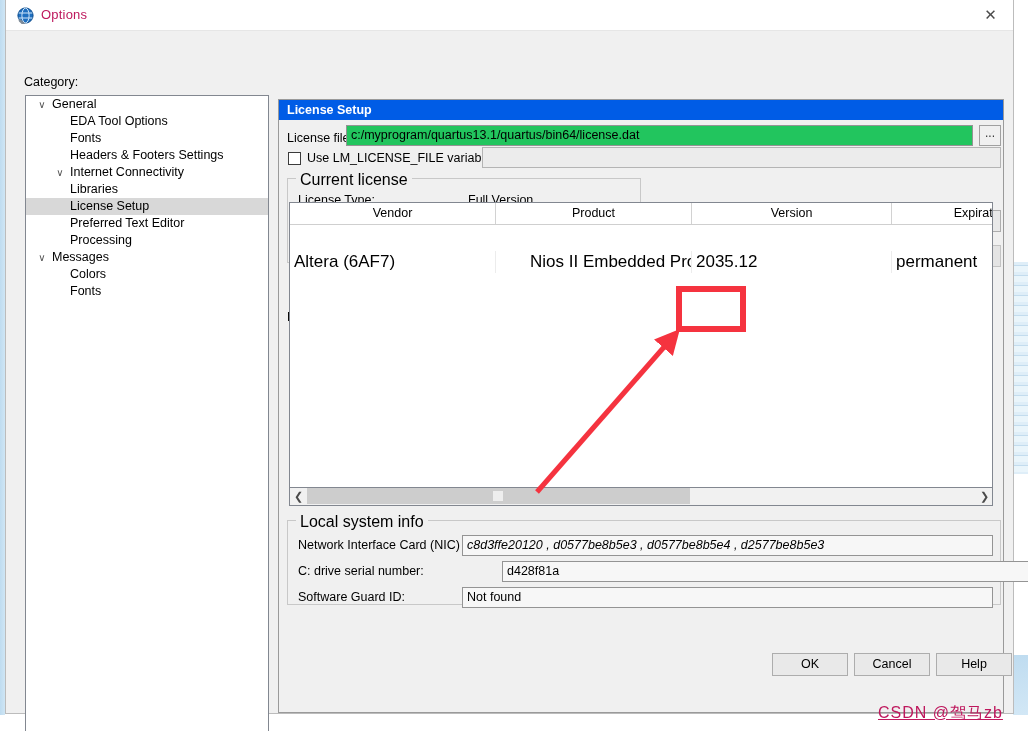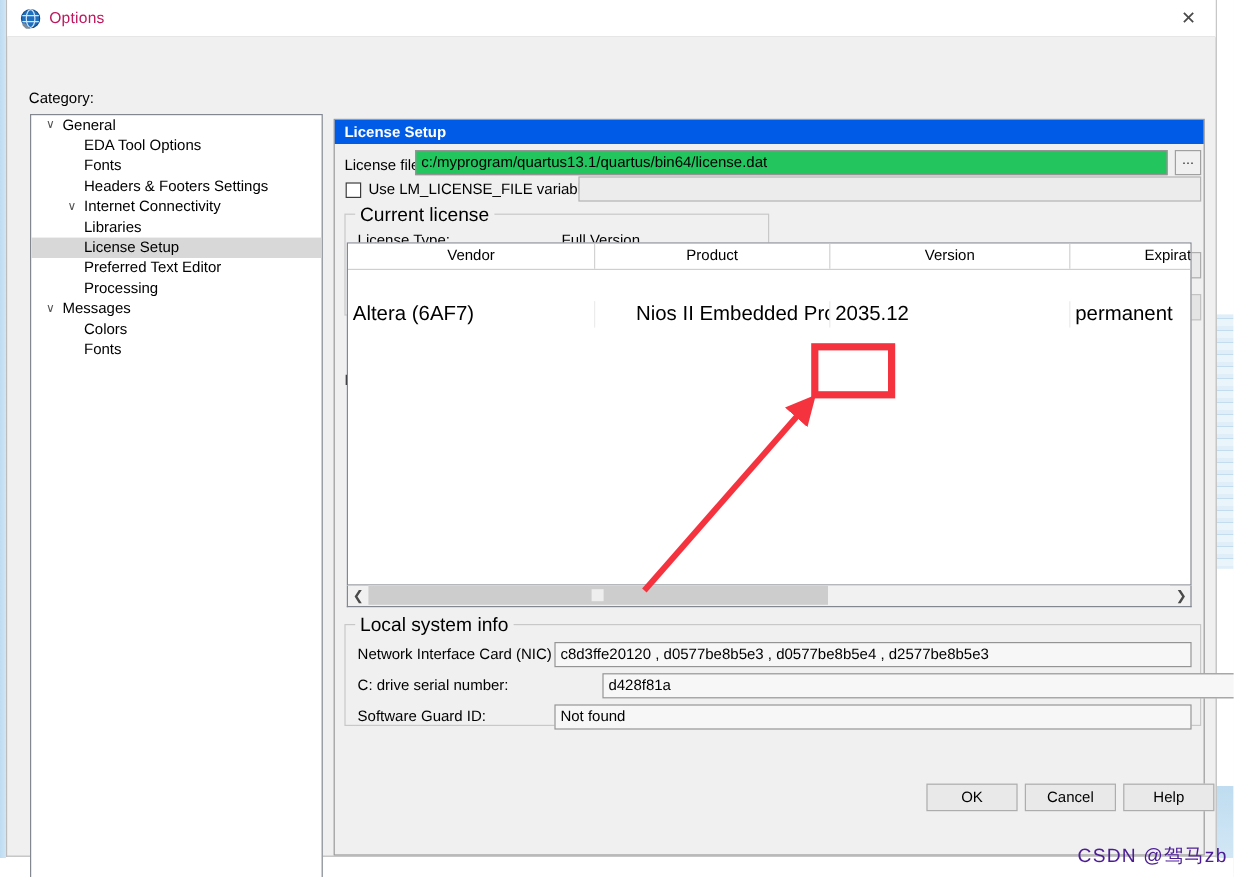--- a/index.html
+++ b/index.html
@@ -285,26 +285,27 @@
   .anno-arrow {
     position: absolute;
     left: 520px; top: 320px;
     width: 230px; height: 190px;
     pointer-events: none;
   }
 
   
   .watermark {
     position: absolute;
-    left: 898px; top: 703px;
+    left: 878px; top: 703px;
     font-size: 16px;
-    color: #4c1d95;
+    color: #be185d;
     letter-spacing: 1px;
     white-space: nowrap;
     pointer-events: none;
+    text-decoration: underline;
   }
 </style>
 </head>
 <body>
 
 <div id="root">
 
   <div class="bg-strip-left"></div>
   <div class="bg-strip-right-a"></div>
   <div class="bg-strip-right-b"></div>
@@ -427,21 +428,21 @@
                 <div class="hs-grip"></div>
               </div>
             </div>
             <div class="hs-arrow" style="left:686px;">❯</div>
           </div>
 
           <div class="group" style="left:8px; top:400px; width:714px; height:85px;">
             <div class="group-title">Local system info</div>
             <div id="sysinfo-rows">
                 <div class="lbl" style="left: 10px; top: 17px;">Network Interface Card (NIC) ID:</div>
-                <div class="txt ro" style="left: 174px; top: 14px; width: 531px;">c8d3ffe20120 , d0577be8b5e3 , d0577be8b5e4 , d2577be8b5e3</div>
+                <div class="txt ro" style="left: 174px; top: 14px; width: 531px; font-style: italic;">c8d3ffe20120 , d0577be8b5e3 , d0577be8b5e4 , d2577be8b5e3</div>
                 <div class="lbl" style="left: 10px; top: 43px;">C: drive serial number:</div>
                 <div class="txt ro" style="left: 174px; top: 40px; width: 531px; margin-left: 40px;">d428f81a</div>
                 <div class="lbl" style="left: 10px; top: 69px;">Software Guard ID:</div>
                 <div class="txt ro" style="left: 174px; top: 66px; width: 531px;">Not found</div>
               </div>
           </div>
 
         </div>
       </div>
 

